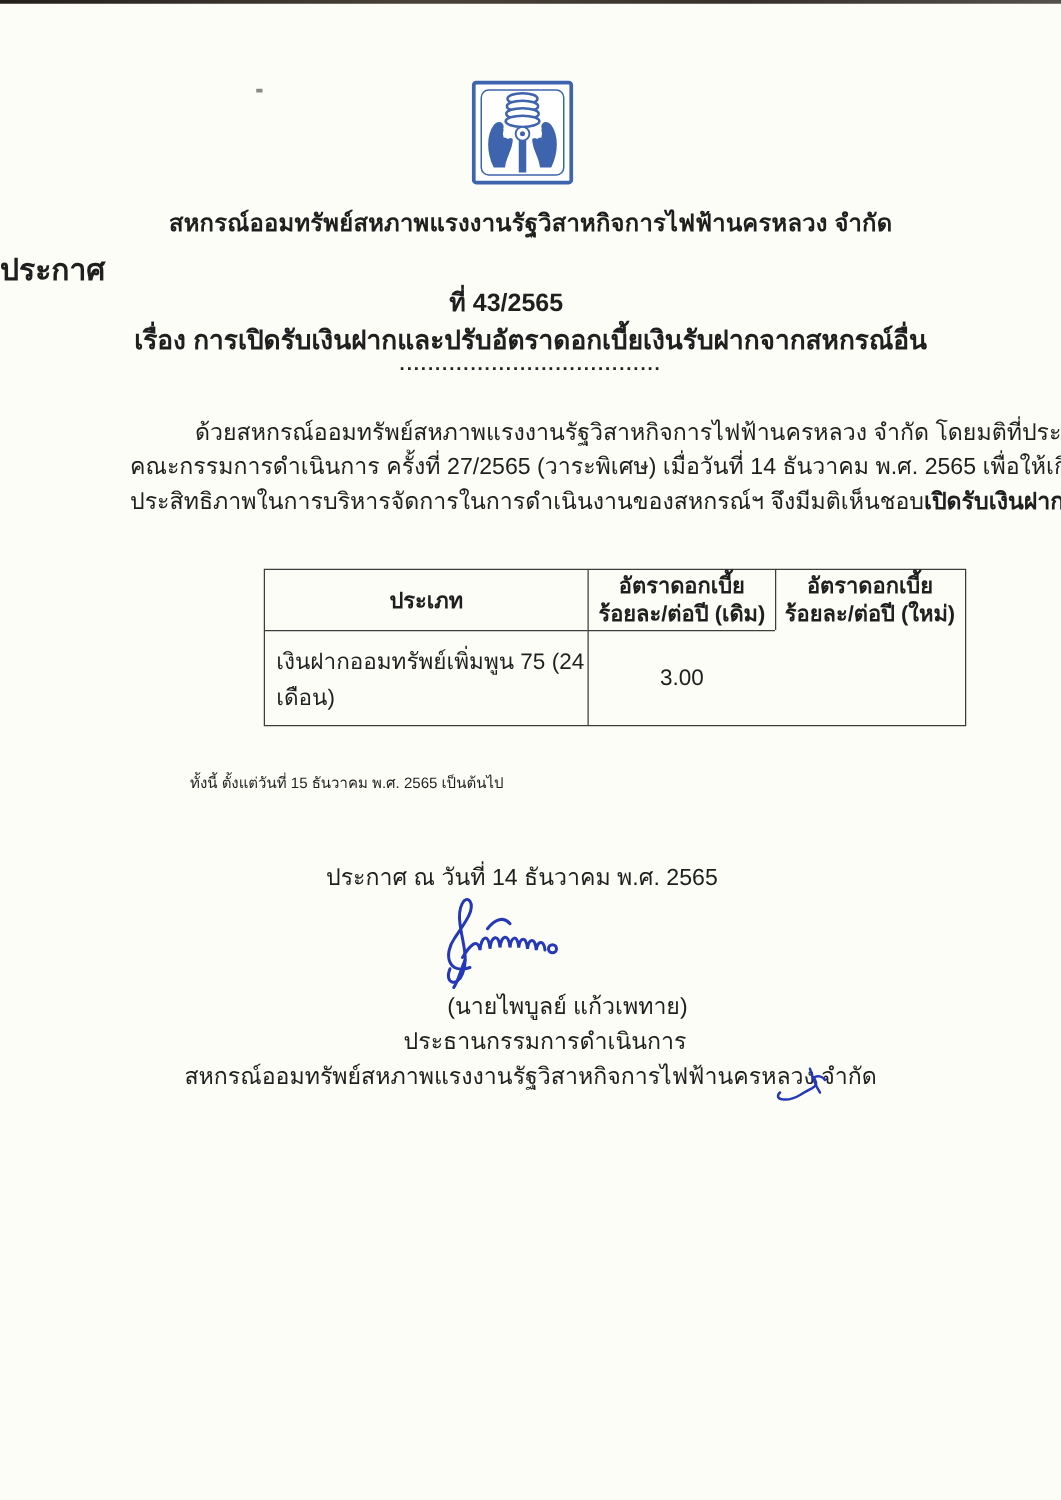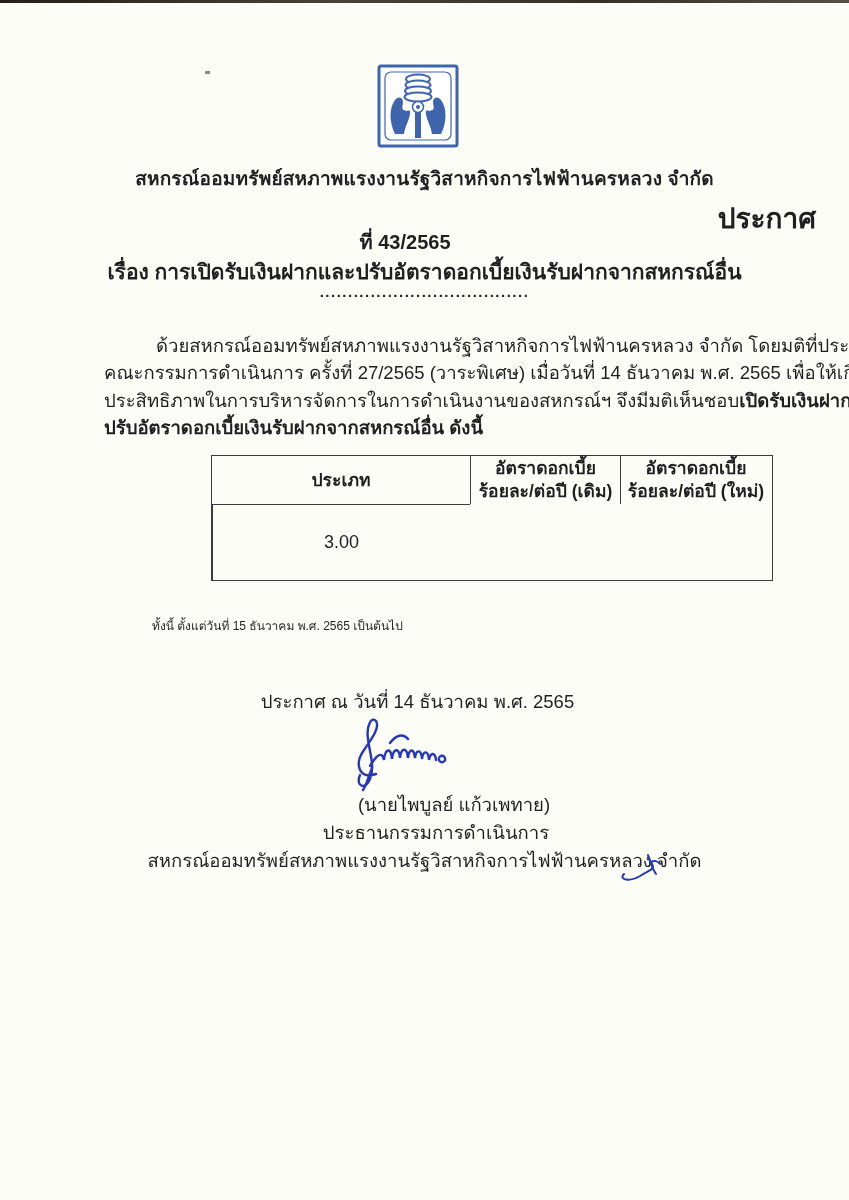--- a/index.html
+++ b/index.html
@@ -26,22 +26,22 @@
     left: 205px; top: 71px; width: 5px; height: 3px;
     background: #8a8a84;
   }
 
   
   .logo-box { left: 377px; top: 64px; width: 82px; height: 84px; }
 
   
   .org-name   { left: 0; top: 163px; width: 849px; text-align: center;
                 font-size: 19px; font-weight: bold; letter-spacing: .2px; }
-  .announce   { left: 0; top: 196px; width: 816px; text-align: right;
-                font-size: 28px; font-weight: bold; }
+  .announce   { left: 0; top: 196px; width: 816px; text-align: left;
+                font-size: 24px; font-weight: bold; }
   .doc-number { left: 0; top: 226px; width: 810px; text-align: center;
                 font-size: 20px; font-weight: bold; }
   .subject    { left: 0; top: 255px; width: 849px; text-align: center;
                 font-size: 21px; font-weight: bold; }
   .dotted     { left: 0; top: 283px; width: 849px; text-align: center;
                 font-size: 15px; font-weight: bold; letter-spacing: 1.5px; color: #222; }
 
   
   .body-par {
     left: 104px; top: 332px; width: 645px;
@@ -119,34 +119,36 @@
 <div class="abs org-name">สหกรณ์ออมทรัพย์สหภาพแรงงานรัฐวิสาหกิจการไฟฟ้านครหลวง  จำกัด</div>
 <div class="abs announce">ประกาศ</div>
 <div class="abs doc-number">ที่  43/2565</div>
 <div class="abs subject">เรื่อง  การเปิดรับเงินฝากและปรับอัตราดอกเบี้ยเงินรับฝากจากสหกรณ์อื่น</div>
 <div class="abs dotted">.....................................</div>
 
 <div class="abs body-par">
   <div class="body-line"><span class="indent"></span><span>ด้วยสหกรณ์ออมทรัพย์สหภาพแรงงานรัฐวิสาหกิจการไฟฟ้านครหลวง จำกัด  โดยมติที่ประชุม</span></div>
   <div class="body-line"><span>คณะกรรมการดำเนินการ ครั้งที่  27/2565 (วาระพิเศษ) เมื่อวันที่  14  ธันวาคม  พ.ศ. 2565 เพื่อให้เกิด</span></div>
   <div class="body-line"><span>ประสิทธิภาพในการบริหารจัดการในการดำเนินงานของสหกรณ์ฯ  จึงมีมติเห็นชอบ</span><span class="b">เปิดรับเงินฝากและ</span></div>
-  <div class="body-line b"><span>ปรับอัตราดอกเบี้ยเงินรับฝากจากสหกรณ์อื่น ดังนี้</span></div>
 </div>
 
 <div class="abs rate-table">
   <div class="cell th c1 r1">
     <span>ประเภท</span>
   </div>
   <div class="cell th c2 r1">
     <span>อัตราดอกเบี้ย</span>
     <span>ร้อยละ/ต่อปี (เดิม)</span>
   </div>
   <div class="cell th c3 r1">
     <span>อัตราดอกเบี้ย</span>
     <span>ร้อยละ/ต่อปี (ใหม่)</span>
+  </div>
+  <div class="cell c1 r2 type-cell">
+    <span>เงินฝากออมทรัพย์เพิ่มพูน 75 (24 เดือน)</span>
   </div>
   <div class="cell c3 r2">
     <span>3.00</span>
   </div>
 </div>
 
 <div class="abs effective">ทั้งนี้ ตั้งแต่วันที่ 15 ธันวาคม พ.ศ. 2565 เป็นต้นไป</div>
 <div class="abs announce-date">ประกาศ  ณ  วันที่  14  ธันวาคม  พ.ศ. 2565</div>
 
 <div class="abs signature-svg">

